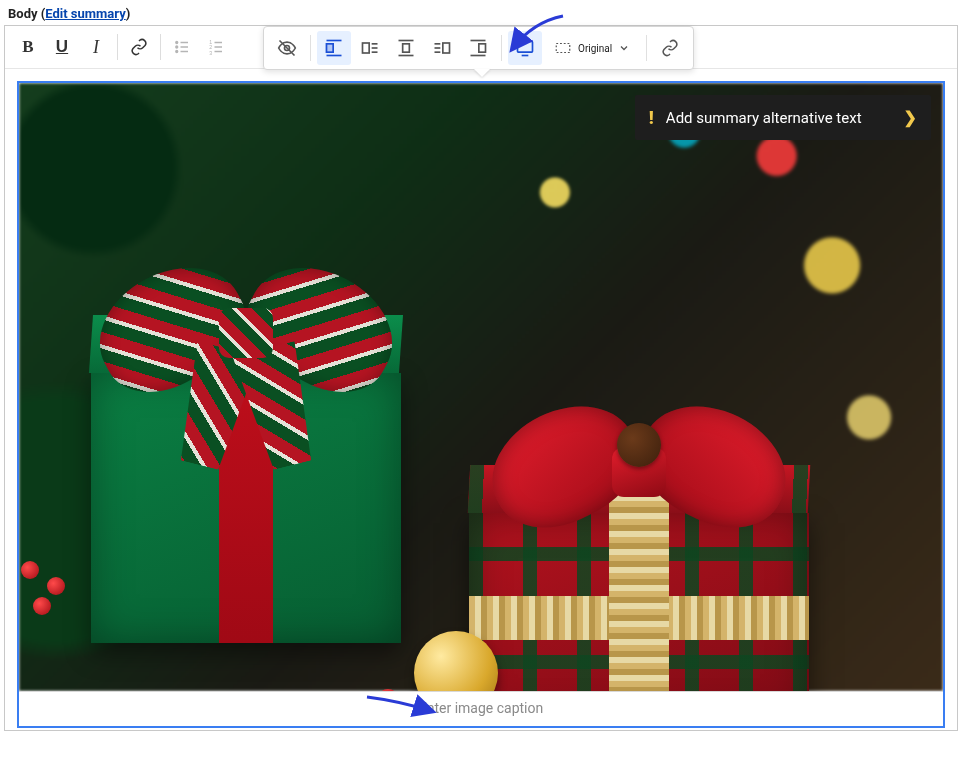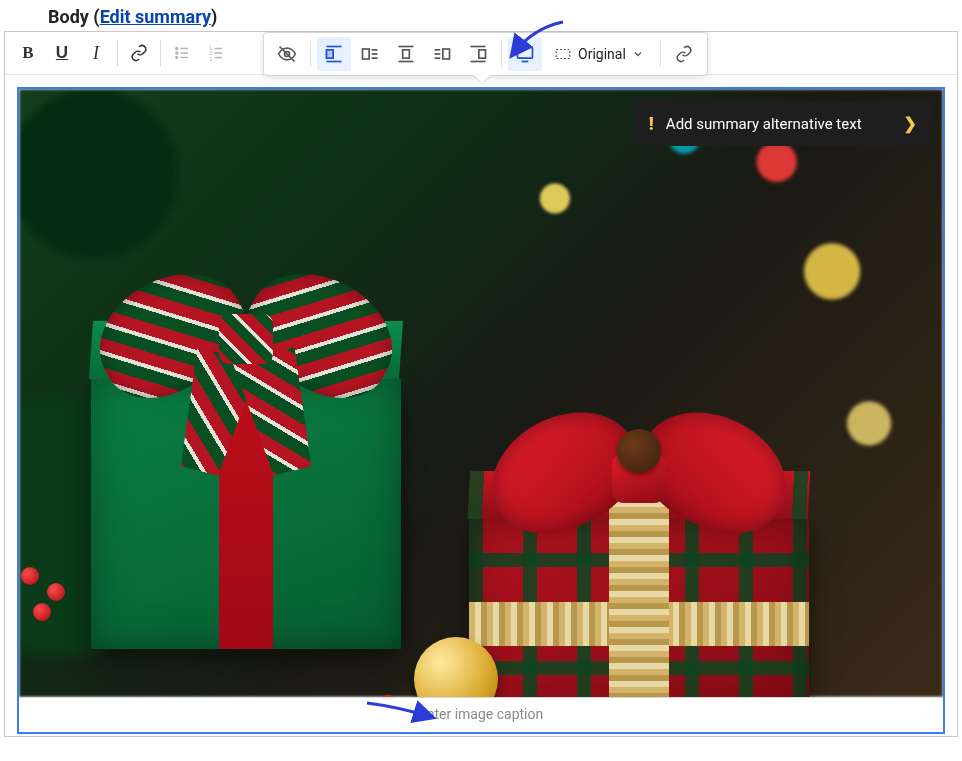--- a/index.html
+++ b/index.html
@@ -3,21 +3,21 @@
 <meta charset="utf-8">
 <style>
   * { box-sizing: border-box; margin: 0; padding: 0; }
   body {
     font-family: -apple-system, BlinkMacSystemFont, "Segoe UI", Roboto, sans-serif;
     font-size: 14px;
     color: #222;
     background: #fff;
     padding: 4px;
   }
-  .field-label { font-weight: 700; font-size: 18px; padding: 2px 4px 4px 4px; margin-left: 40px; }
+  .field-label { font-weight: 700; font-size: 13px; padding: 2px 4px 4px 4px; }
   .field-label a { color: #0645ad; text-decoration: underline; }
   .editor-frame {
     border: 1px solid #c8c8c8;
     background: #fff;
   }
   .main-toolbar {
     display: flex;
     align-items: center;
     gap: 0;
     padding: 4px 6px;
@@ -82,21 +82,21 @@
     background: #e6f0ff;
     color: #1a4fd6;
   }
   .float-sep { width: 1px; height: 26px; background: #e0e0e0; margin: 0 4px; }
   .dropdown {
     display: inline-flex;
     align-items: center;
     gap: 6px;
     padding: 6px 10px;
     cursor: pointer;
-    font-size: 14px;
+    font-size: 10px;
     justify-content: space-between;
   }
 
   
   .arrow {
     position: absolute;
     pointer-events: none;
     z-index: 20;
   }
   .arrow svg { overflow: visible; }

